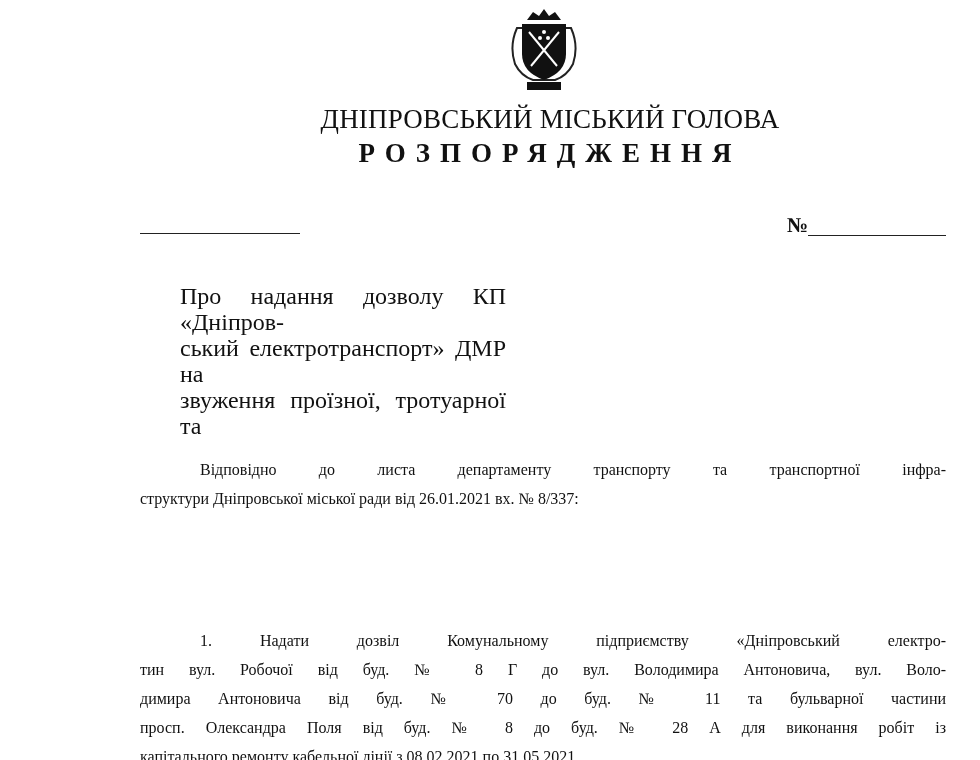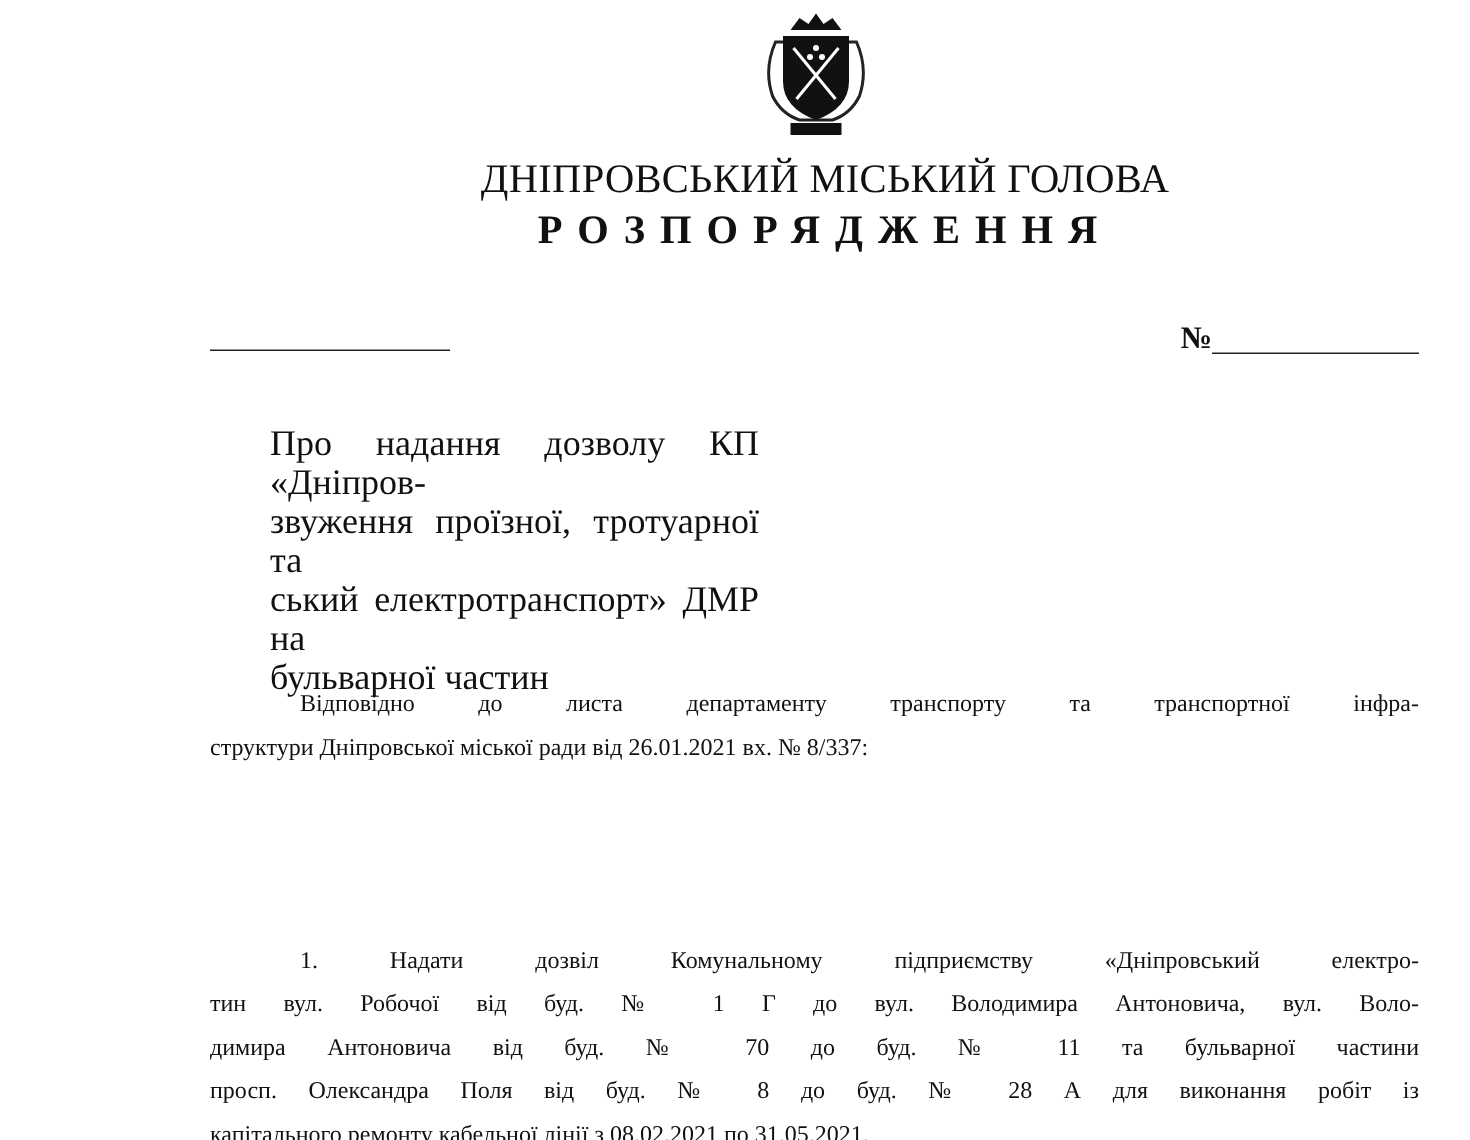--- a/index.html
+++ b/index.html
@@ -54,29 +54,28 @@
 
 <div class="title1">ДНІПРОВСЬКИЙ МІСЬКИЙ ГОЛОВА</div>
 <div class="title2">РОЗПОРЯДЖЕННЯ</div>
 
 <div class="date-line"></div>
 <div class="num-sign">№</div>
 <div class="num-line"></div>
 
 <div class="subject">
   <span class="jl">Про надання дозволу КП «Дніпров-</span>
+  <span class="jl">ський електротранспорт» ДМР на</span>
   <span class="jl">звуження проїзної, тротуарної та</span>
-  <span class="jl">ський електротранспорт» ДМР на</span>
-  <span>бульварної частин</span>
 </div>
 
 <div class="para p1">
   <span class="jl indent">Відповідно до листа департаменту транспорту та транспортної інфра-</span>
   <span>структури Дніпровської міської ради від 26.01.2021 вх. № 8/337:</span>
 </div>
 
 <div class="para p2">
   <span class="jl indent">1. Надати дозвіл Комунальному підприємству «Дніпровський електро-</span>
-  <span class="jl">тин вул. Робочої від буд. № 1 Г до вул. Володимира Антоновича, вул. Воло-</span>
+  <span class="jl">тин вул. Робочої від буд. № 8 Г до вул. Володимира Антоновича, вул. Воло-</span>
   <span class="jl">димира Антоновича від буд. № 70 до буд. № 11 та бульварної частини</span>
   <span class="jl">просп. Олександра Поля від буд. № 8 до буд. № 28 А для виконання робіт із</span>
   <span>капітального ремонту кабельної лінії з 08.02.2021 по 31.05.2021.</span>
 </div>
 
 </body></html>

